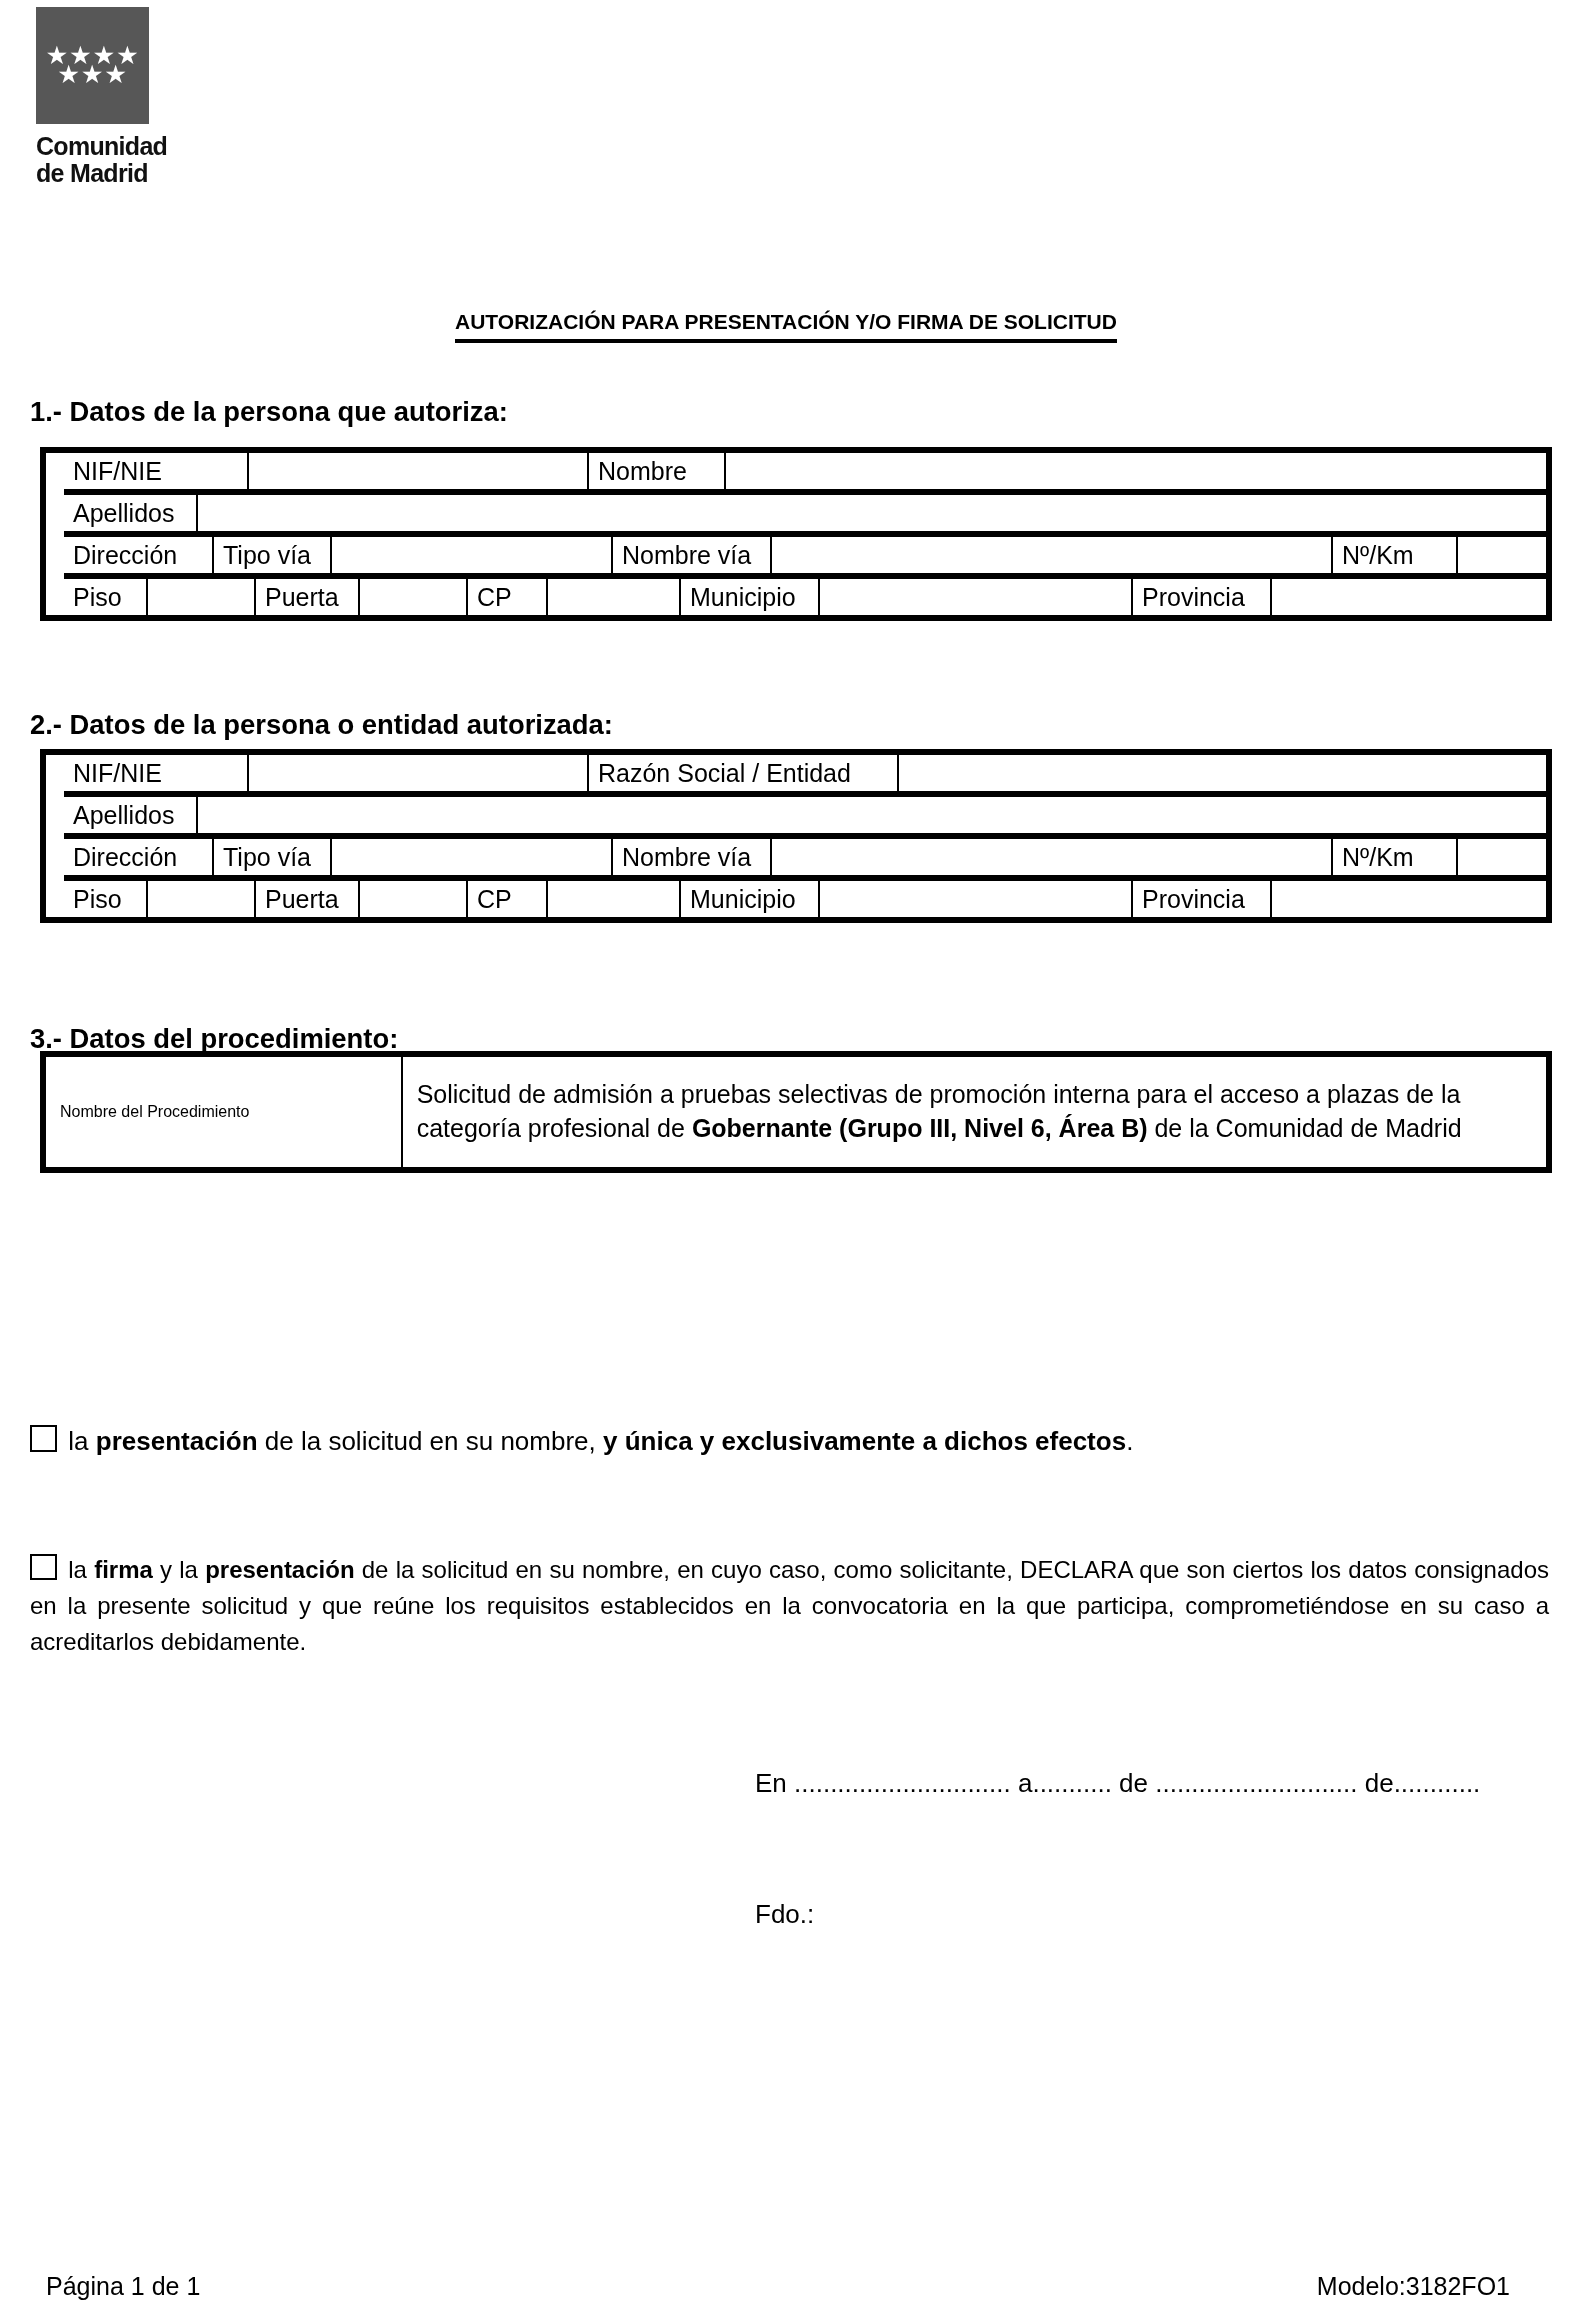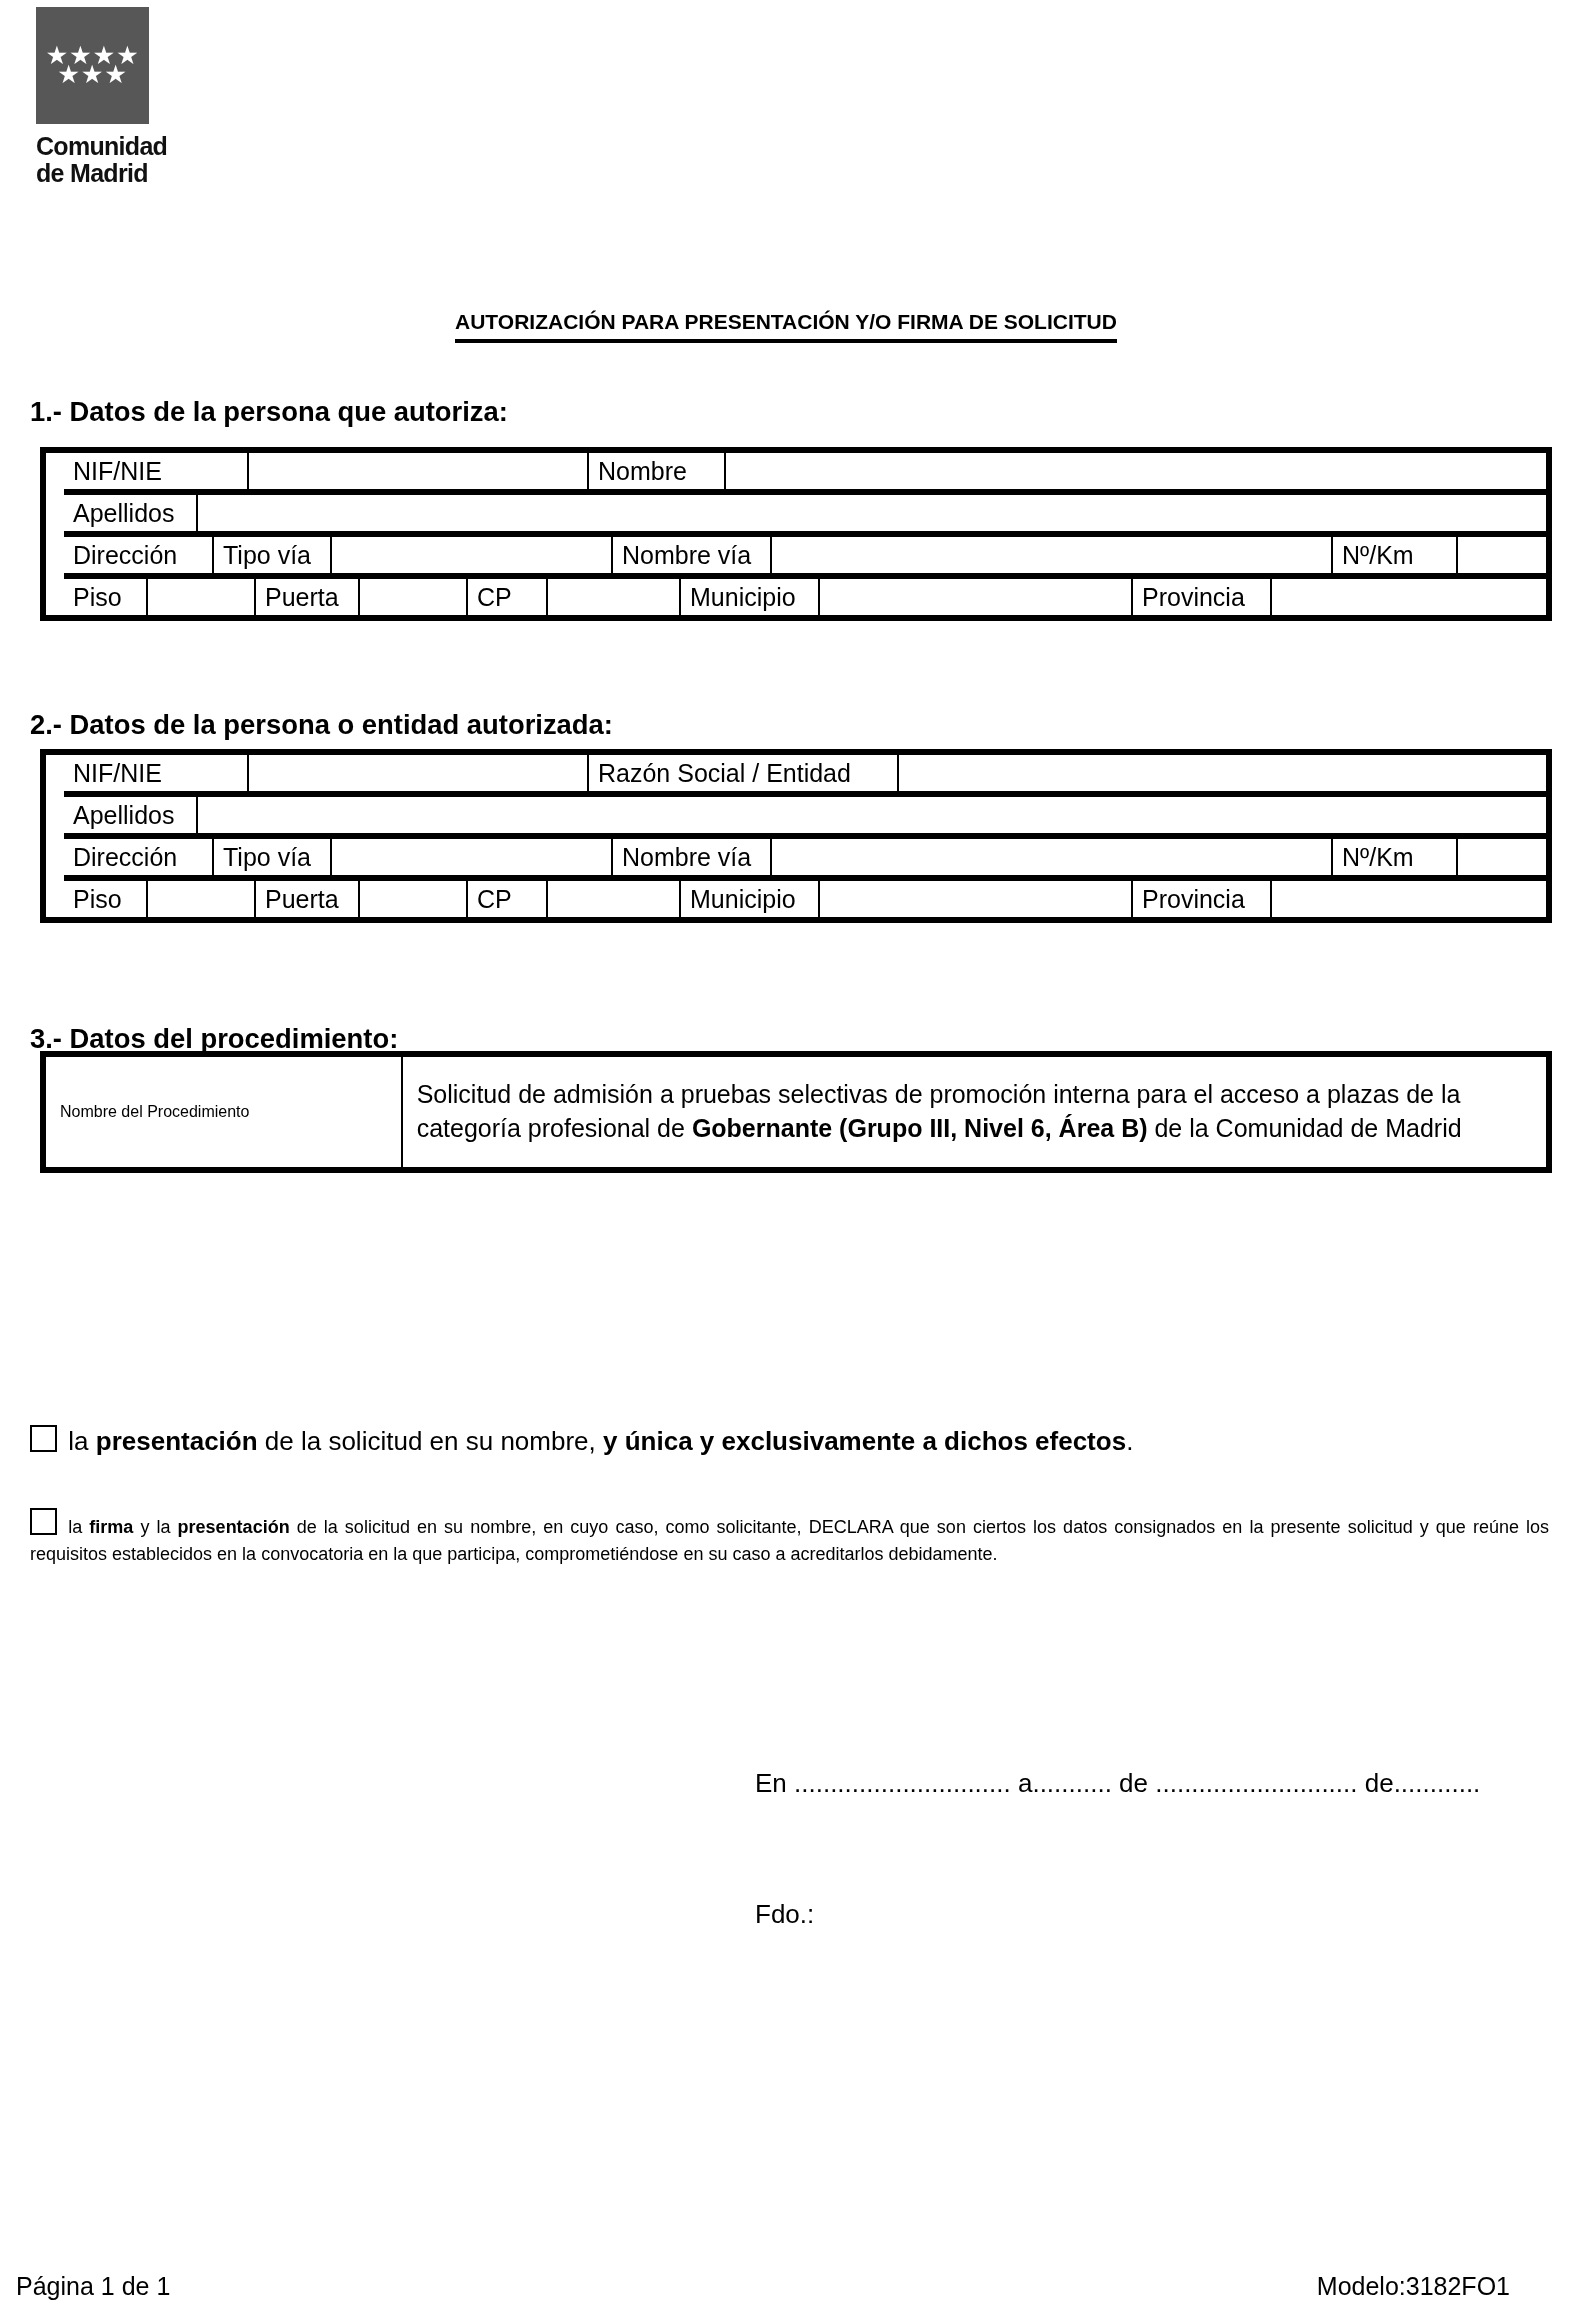--- a/index.html
+++ b/index.html
@@ -28,21 +28,21 @@
   .frow:first-child{border-top:none;}
   .fcell{border-right:2.7px solid #000;display:flex;align-items:center;padding-left:9px;font-size:25px;box-sizing:border-box;white-space:nowrap;overflow:hidden;}
   .fcell:last-child{border-right:none;}
   .fill{flex:1 1 auto;}
   
   .ptable{position:absolute;left:40px;top:1051px;width:1512px;height:122px;border:6.9px solid #000;box-sizing:border-box;display:flex;background:#fff;}
   .plabel{flex:0 0 357px;border-right:2.7px solid #000;display:flex;align-items:center;padding-left:14px;font-size:16px;box-sizing:border-box;}
   .pvalue{flex:1 1 auto;display:flex;align-items:center;padding:0 19px 0 13.7px;font-size:25px;line-height:1.35;box-sizing:border-box;}
   
   .bodyline{position:absolute;left:30px;width:1519px;font-size:26px;}
-  .para{position:absolute;left:30px;width:1519px;font-size:18px;line-height:1.5;text-align:justify;}
+  .para{position:absolute;left:30px;width:1519px;font-size:24px;line-height:1.5;text-align:justify;margin-top:44px;}
   .chk{display:inline-block;width:22.6px;height:22.6px;border:2.7px solid #000;vertical-align:-2.1px;margin-right:11.7px;background:#fff;}
   b{font-weight:bold;}
   .sig{position:absolute;left:755px;font-size:26px;}
   .footer{position:absolute;font-size:25px;}
 </style>
 </head>
 <body>
 
 <div class="page">
 
@@ -150,17 +150,17 @@
   </div>
 
   <div class="para" style="top:1508px;">
     <span class="chk"></span><span><span>la </span><b>firma</b><span> y la </span><b>presentación</b><span> de la solicitud en su nombre, en cuyo caso, como solicitante, DECLARA que son ciertos los datos consignados en la presente solicitud y que reúne los requisitos establecidos en la convocatoria en la que participa, comprometiéndose en su caso a acreditarlos debidamente.</span></span>
   </div>
 
   <div class="sig" style="top:1768px;">En .............................. a........... de ............................ de............</div>
 
   <div class="sig" style="top:1899px;">Fdo.:</div>
 
-  <div class="footer" style="left:16px;top:2272px;">Página 1 de 1</div>
+  <div class="footer" style="left:46px;top:2272px;">Página 1 de 1</div>
   <div class="footer" style="right:62px;top:2272px;">Modelo:3182FO1</div>
 
 </div>
 
 
 </body></html>

